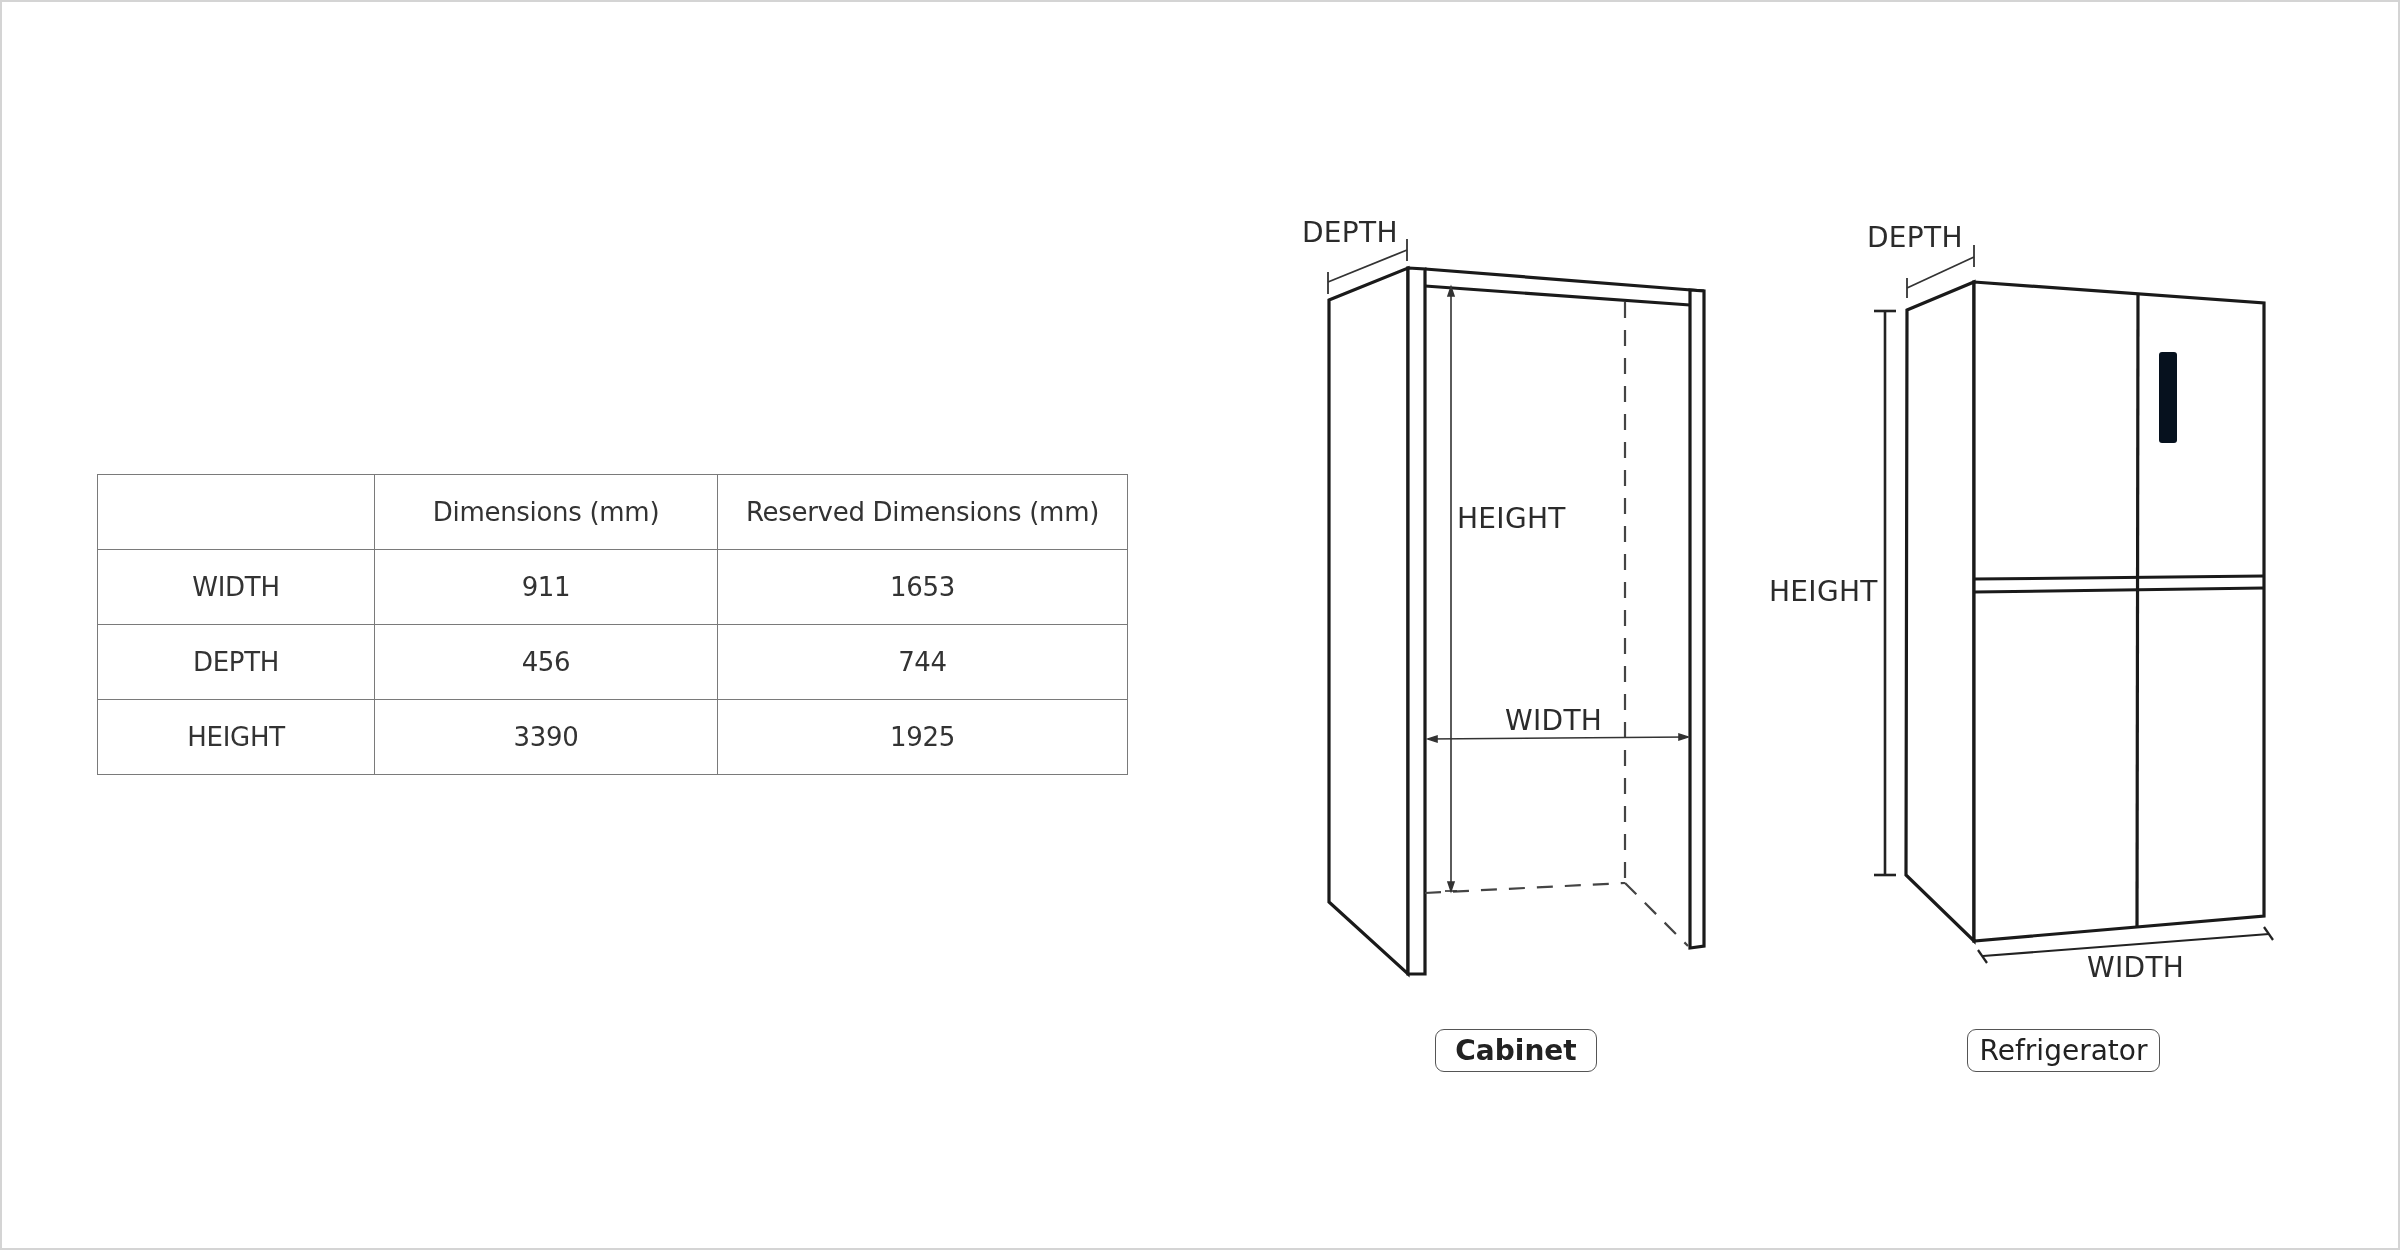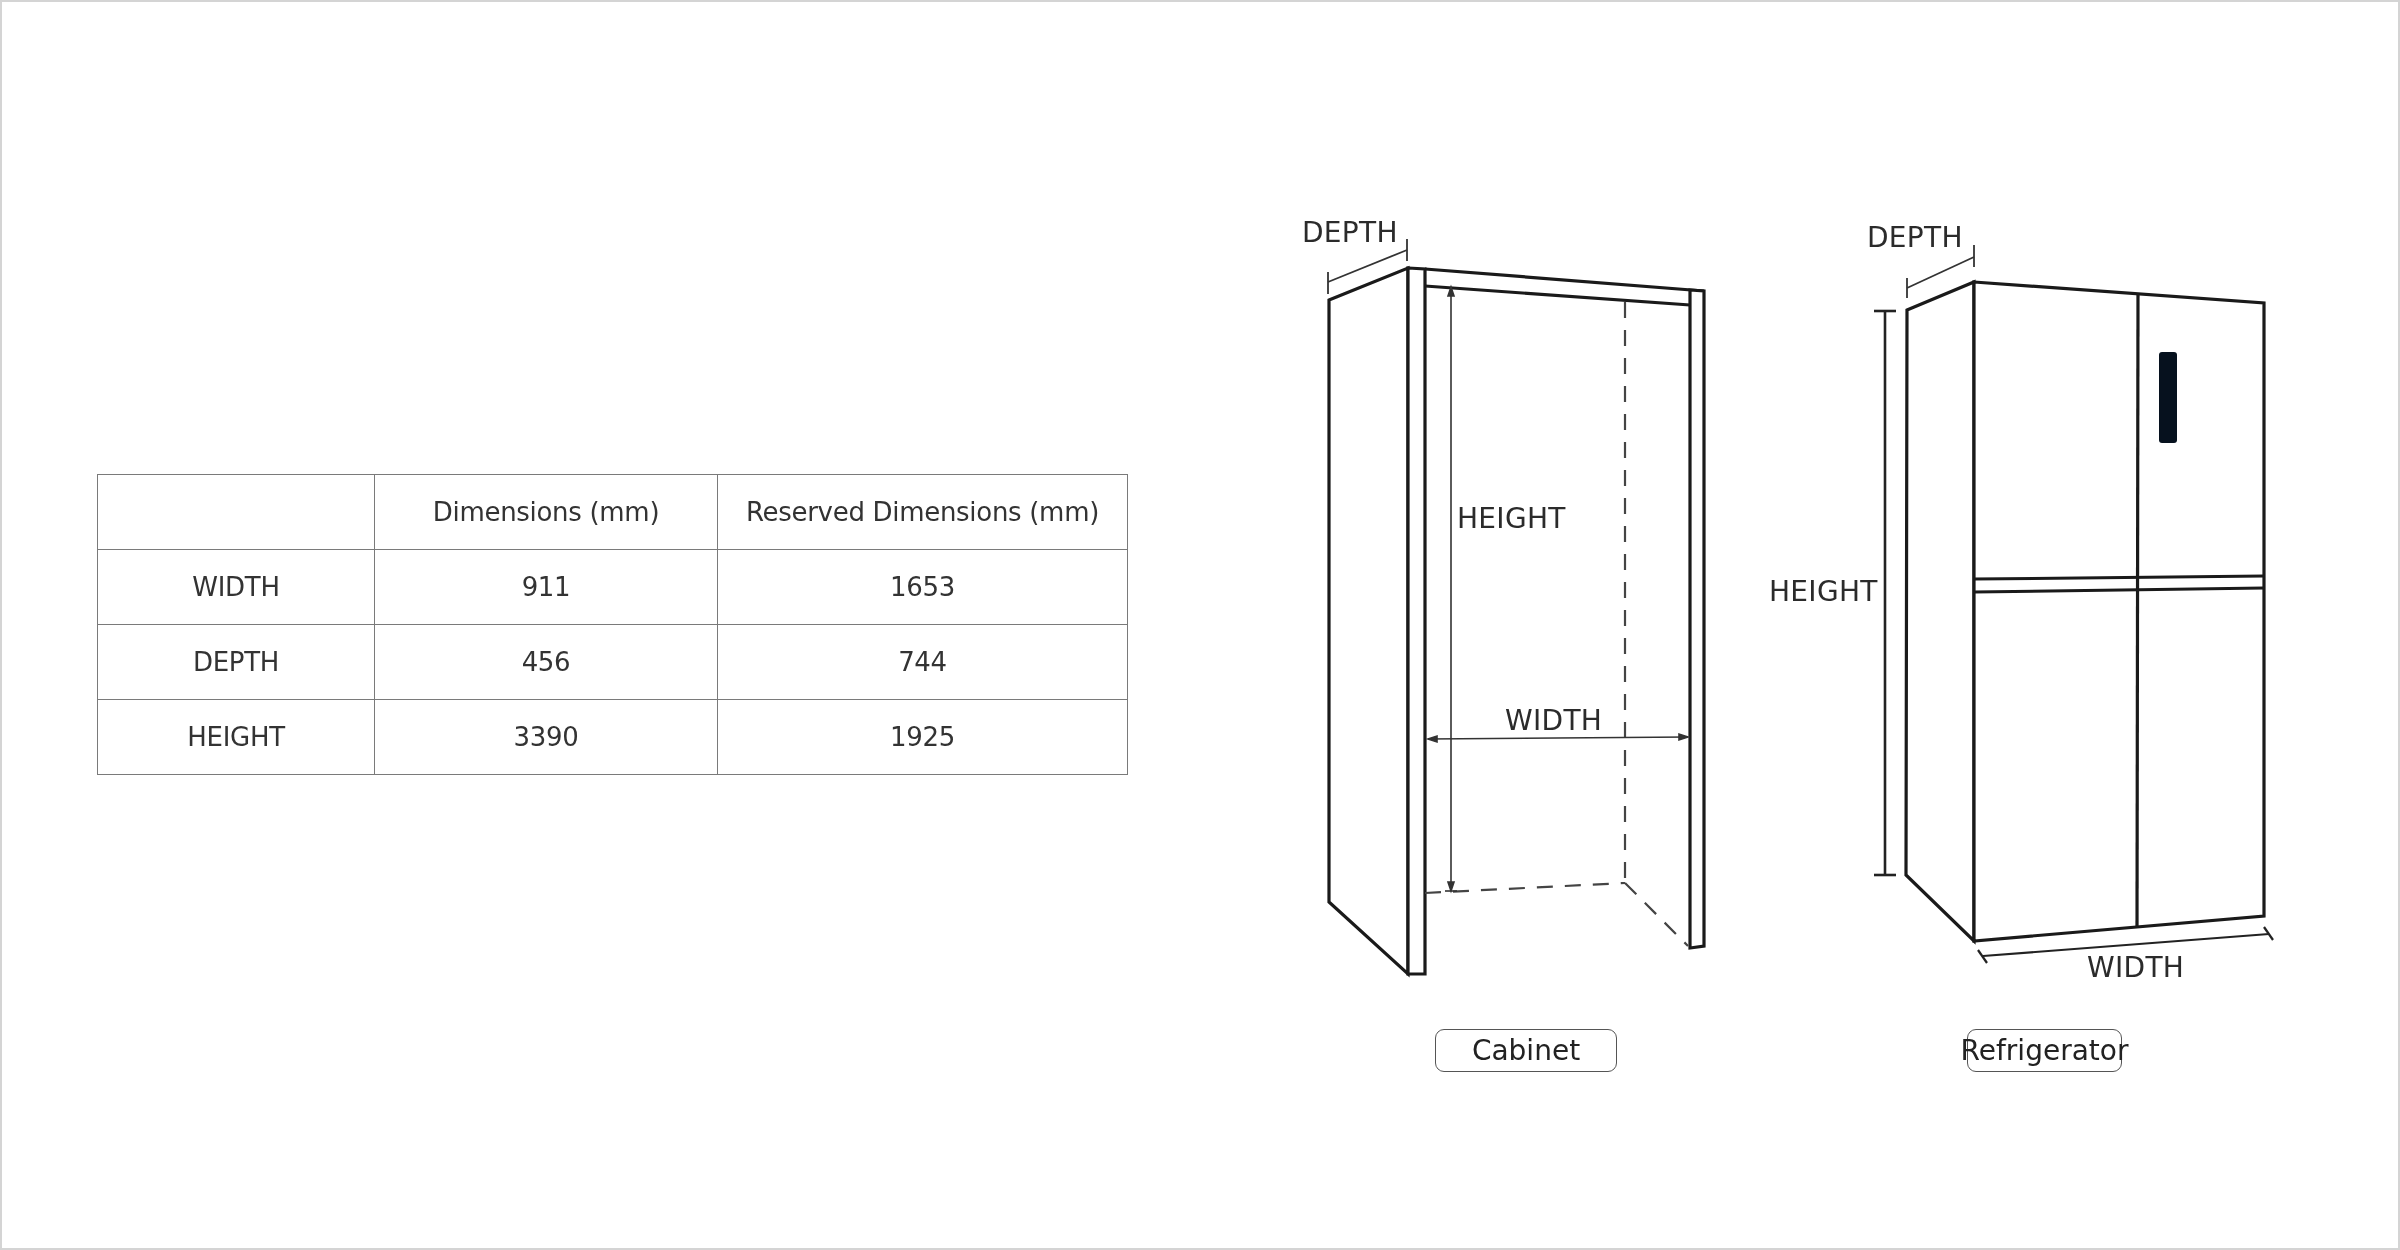--- a/index.html
+++ b/index.html
@@ -141,14 +141,14 @@
 
   <div class="dlabel" style="left:1302px; top:219px;">DEPTH</div>
   <div class="dlabel" style="left:1457px; top:505px;">HEIGHT</div>
   <div class="dlabel" style="left:1505px; top:707px;">WIDTH</div>
 
   <div class="dlabel" style="left:1867px; top:224px;">DEPTH</div>
   <div class="dlabel" style="left:1769px; top:578px;">HEIGHT</div>
   <div class="dlabel" style="left:2087px; top:954px;">WIDTH</div>
 </div>
 
-<div class="caption" style="left:1435px; width:182px;">Cabinet</div>
-<div class="caption" style="left:1967px; width:155px;">Refrigerator</div>
+<div class="caption" style="left:1435px; width:162px;font-weight:bold;">Cabinet</div>
+<div class="caption" style="left:1967px; width:193px;">Refrigerator</div>
 
 </body></html>

